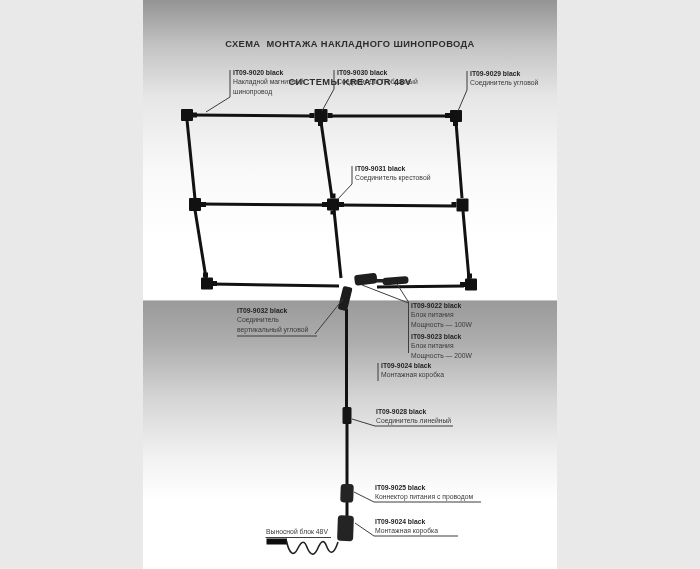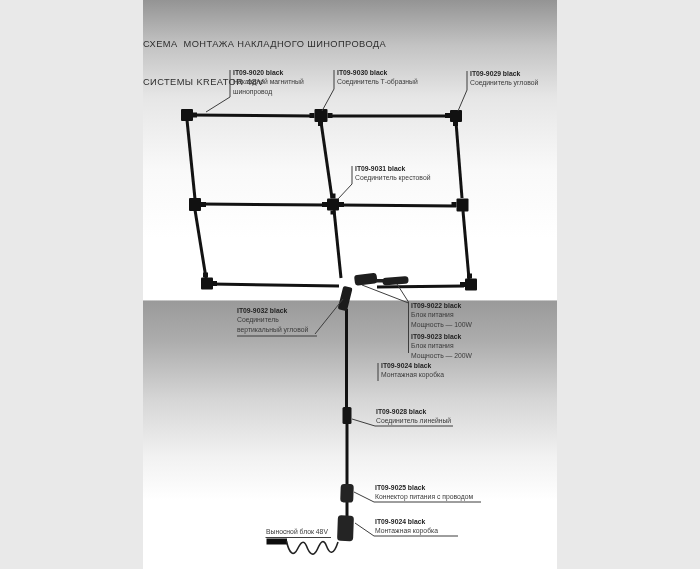--- a/index.html
+++ b/index.html
@@ -9,22 +9,22 @@
     font-family:"Liberation Sans", sans-serif;
   }
   .page {
     position:absolute; left:143px; top:0; width:414px; height:569px;
     background:linear-gradient(180deg,
       #949494 0%, #c3c3c3 8%, #e6e6e6 17%, #f9f9f9 30%, #ffffff 42%,
       #ffffff 52.7%, #9a9a9a 52.9%, #adadad 60%, #d5d5d5 70%,
       #f1f1f1 80%, #ffffff 88%, #ffffff 100%);
   }
   .title {
-    position:absolute; top:13px; left:0; right:0; text-align:left;
-    font-weight:normal; font-size:9.3px; line-height:12.5px;
+    position:absolute; top:13px; left:0; right:0; text-align:center;
+    font-weight:bold; font-size:9.3px; line-height:12.5px;
     color:#2d2d2d; letter-spacing:0.4px; white-space:pre;
   }
   svg.diagram { position:absolute; left:0; top:0; }
   .lbl { position:absolute; font-size:6.8px; line-height:9.4px; color:#3a3a3a; white-space:nowrap; }
   .lbl .code { font-weight:bold; color:#232323; display:block; }
   .lbl span { display:block; }
 </style>
 </head>
 <body>
 

